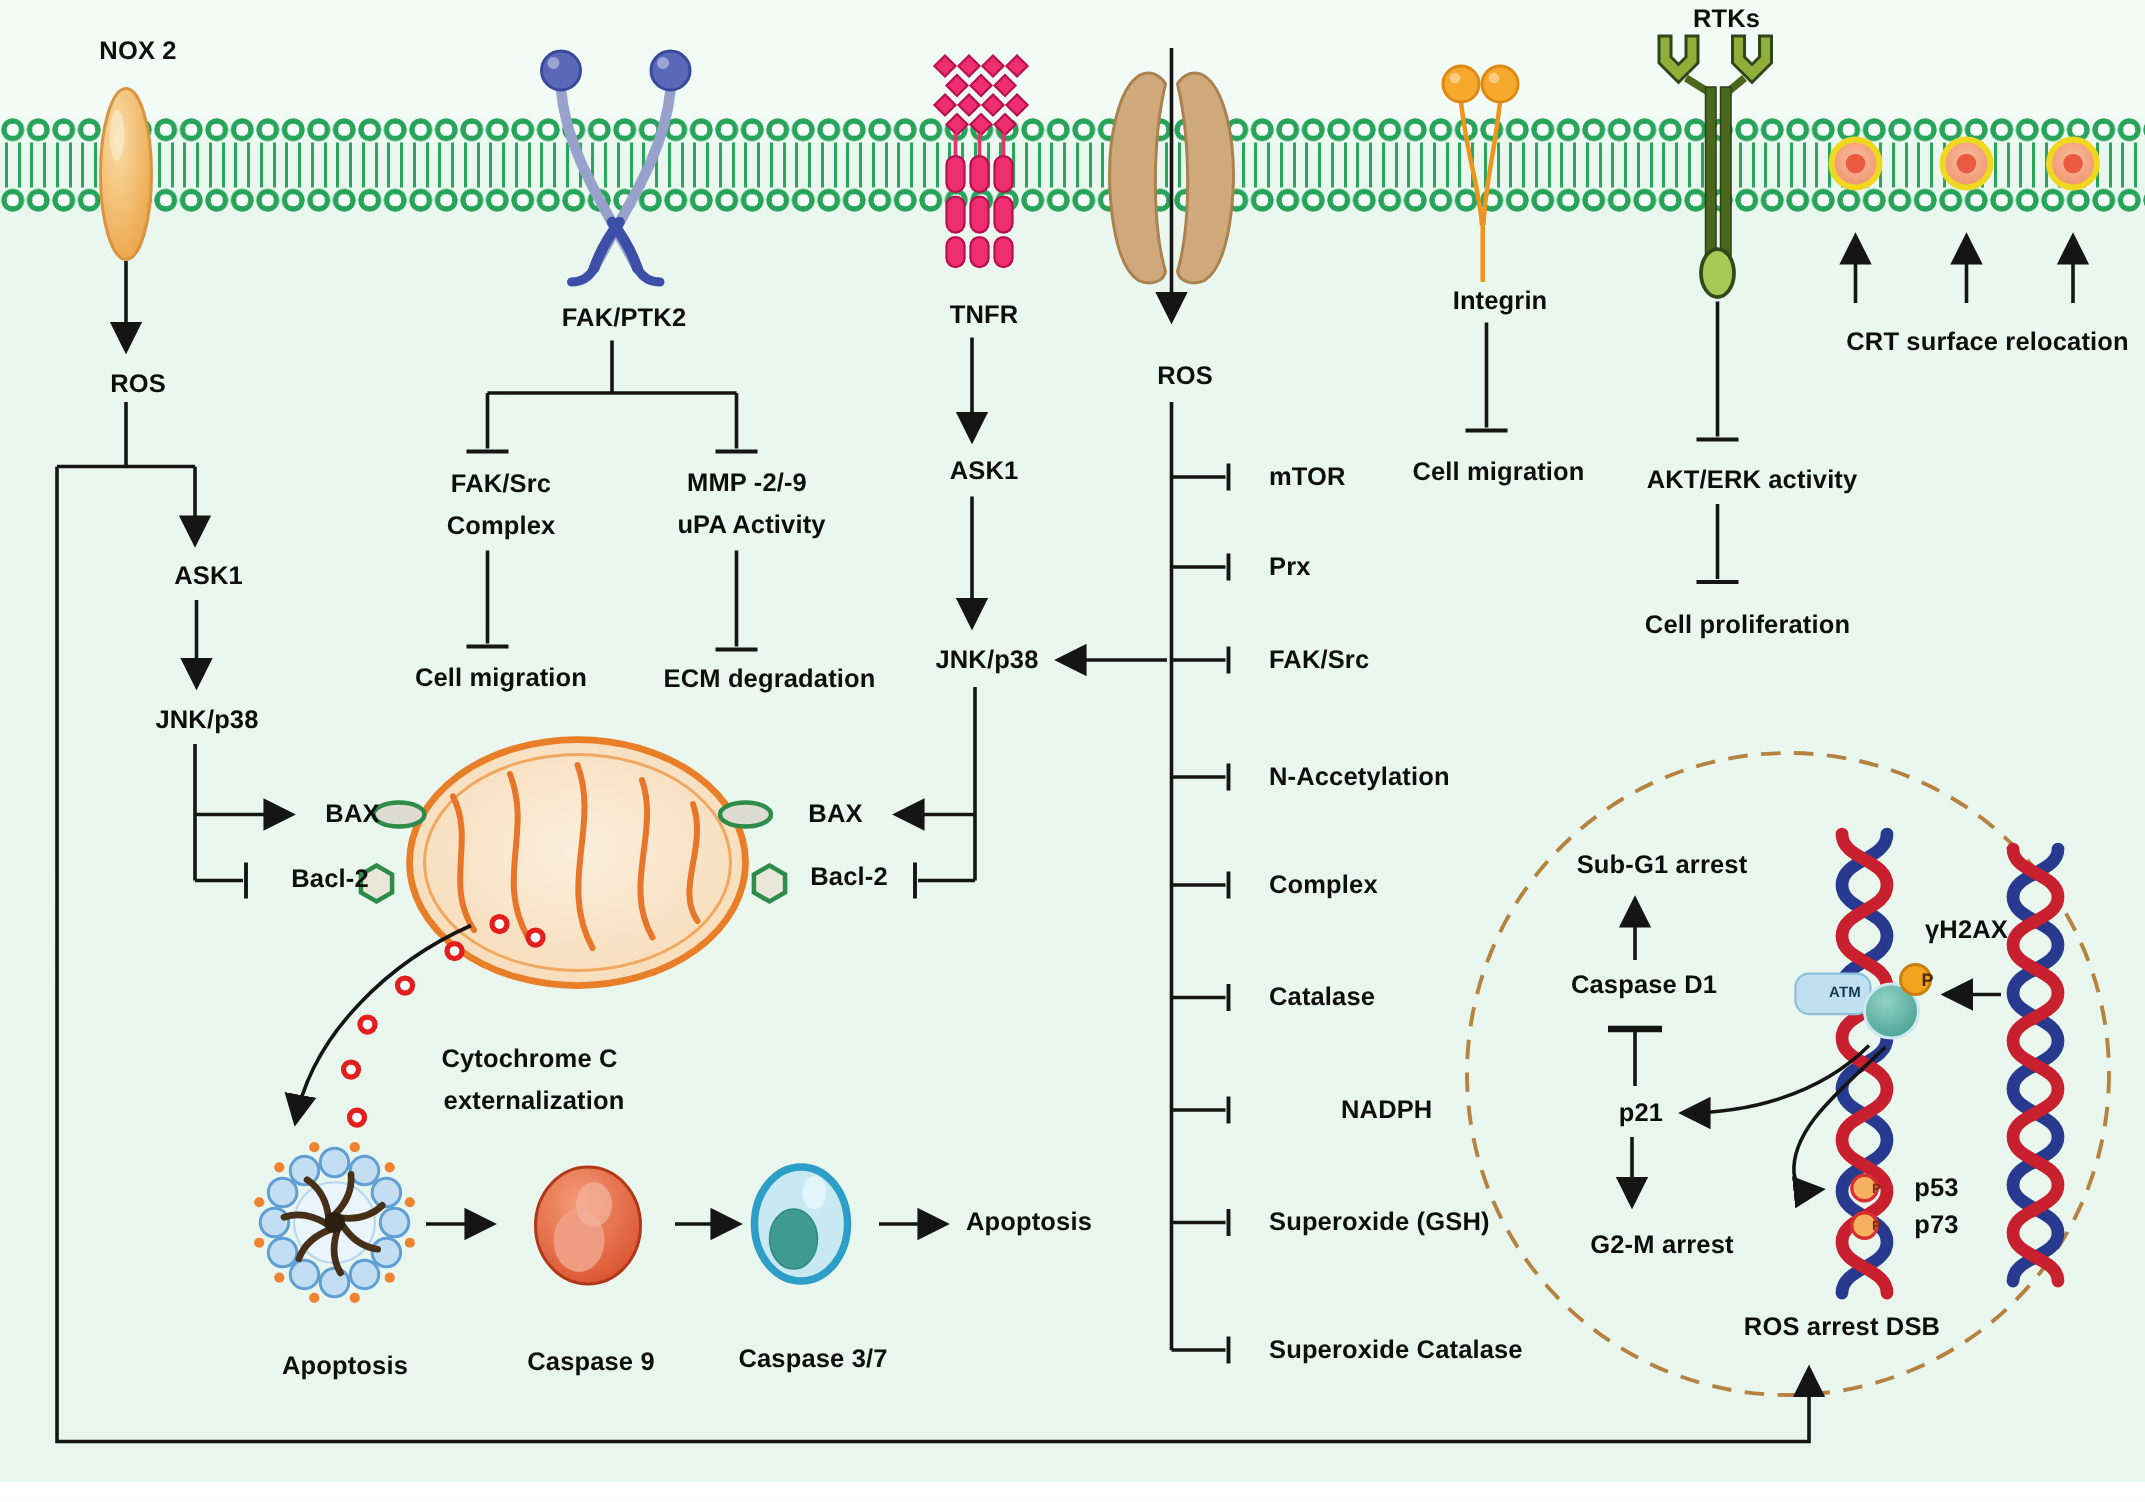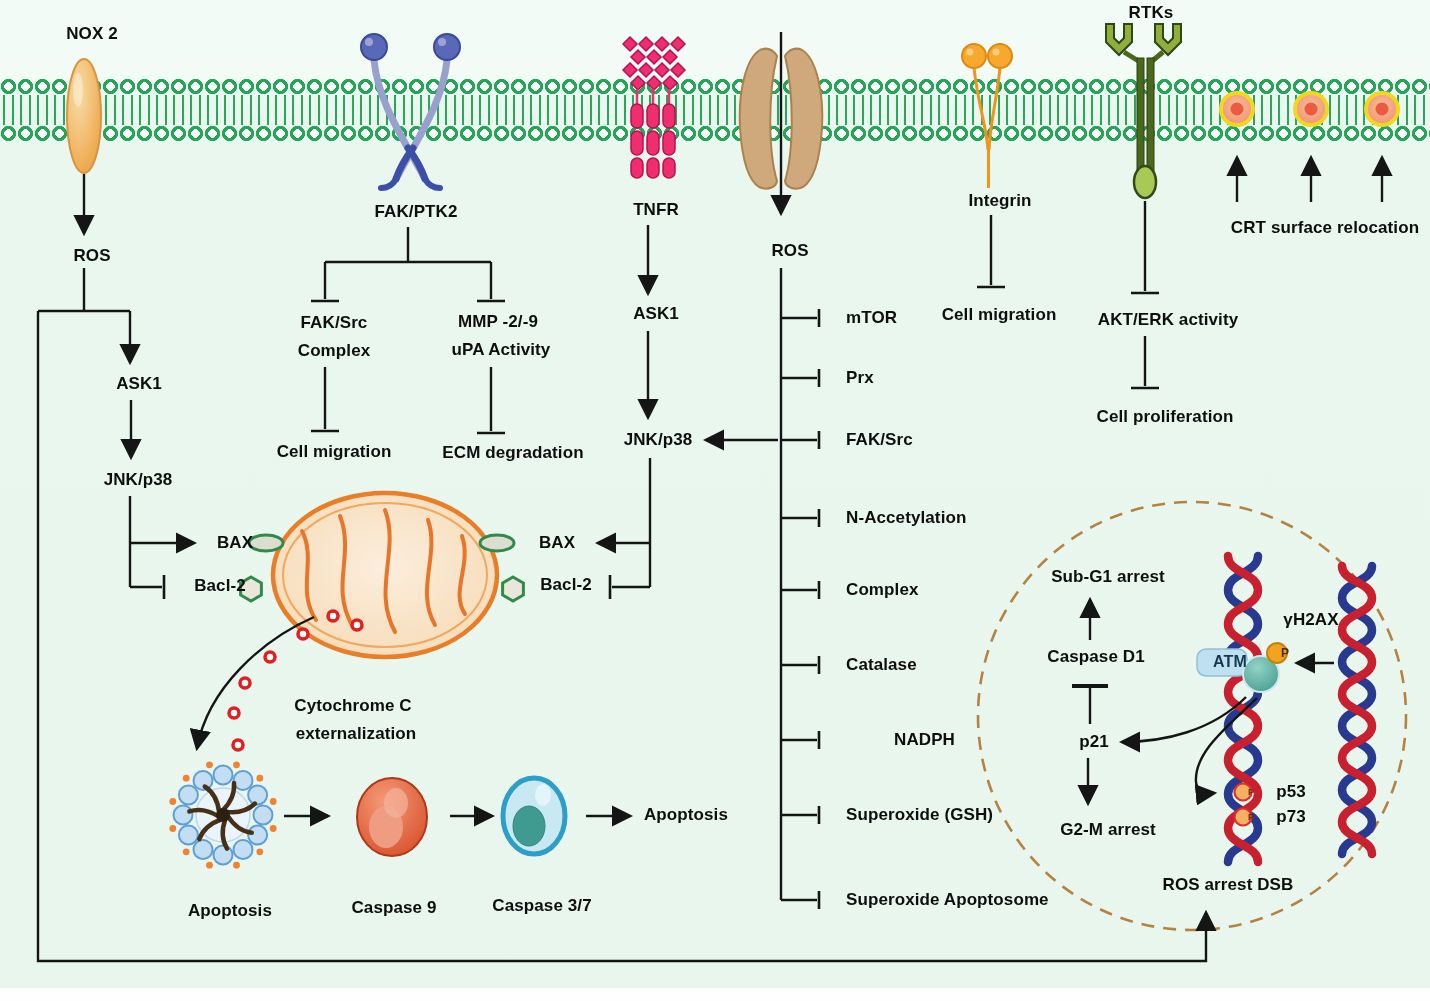--- a/index.html
+++ b/index.html
@@ -12,21 +12,21 @@
     background-image:radial-gradient(circle at 8.5px 8.5px,#f8fffb 0 4.2px,#27a35a 4.2px 7.4px,rgba(0,0,0,0) 7.8px);
     background-size:17px 17px; background-repeat:repeat; }
   #mem-heads-top { top:78px; }
   #mem-heads-bot { top:125px; }
   #mem-tails { top:95px; height:30px;
     background-image:repeating-linear-gradient(90deg,rgba(0,0,0,0) 0 3.2px,#2aa65c 3.2px 5.2px,rgba(0,0,0,0) 5.2px 8.5px); }
   #art { position:absolute; left:0; top:0; }
   .lb { position:absolute; font-size:17px; font-weight:600; color:#0e0e0e; white-space:nowrap; letter-spacing:.1px;padding-left:16px; }
   .c  { transform:translate(-50%,-50%); text-align:center; }
   .l  { transform:translateY(-50%); }
-  .atm { font-size:16px; font-weight:700; color:#14384e; }
+  .atm { font-size:10px; font-weight:700; color:#14384e; }
   .pbig { font-size:12px; font-weight:700; color:#4a2c00; }
   .ptiny { font-size:9px; font-weight:700; color:#7a2808; }
   #bottom-strip { position:absolute; left:0; top:988px; width:1430px; height:13px; background:#fdfefd; }
 </style>
 </head>
 <body>
 
 <div id="stage">
 
   <div class="mem" id="mem-heads-top"></div>
@@ -319,21 +319,21 @@
 
     <div class="lb c" style="left:782px;top:251px">ROS</div>
     <div class="lb l" style="left:830px;top:318px">mTOR</div>
     <div class="lb l" style="left:830px;top:378px">Prx</div>
     <div class="lb l" style="left:830px;top:440px">FAK/Src</div>
     <div class="lb l" style="left:830px;top:518px">N-Accetylation</div>
     <div class="lb l" style="left:830px;top:590px">Complex</div>
     <div class="lb l" style="left:830px;top:665px">Catalase</div>
     <div class="lb l" style="left:878px;top:740px">NADPH</div>
     <div class="lb l" style="left:830px;top:815px">Superoxide (GSH)</div>
-    <div class="lb l" style="left:830px;top:900px">Superoxide Apoptosome</div>
+    <div class="lb l" style="left:830px;top:900px">Superoxide Catalase</div>
 
     <div class="lb c" style="left:992px;top:201px">Integrin</div>
     <div class="lb c" style="left:991px;top:315px">Cell migration</div>
 
     <div class="lb c" style="left:1143px;top:13px">RTKs</div>
     <div class="lb c" style="left:1160px;top:320px">AKT/ERK activity</div>
     <div class="lb c" style="left:1157px;top:417px">Cell proliferation</div>
     <div class="lb c" style="left:1317px;top:228px">CRT surface relocation</div>
 
     <div class="lb c" style="left:345px;top:706px">Cytochrome C</div>

